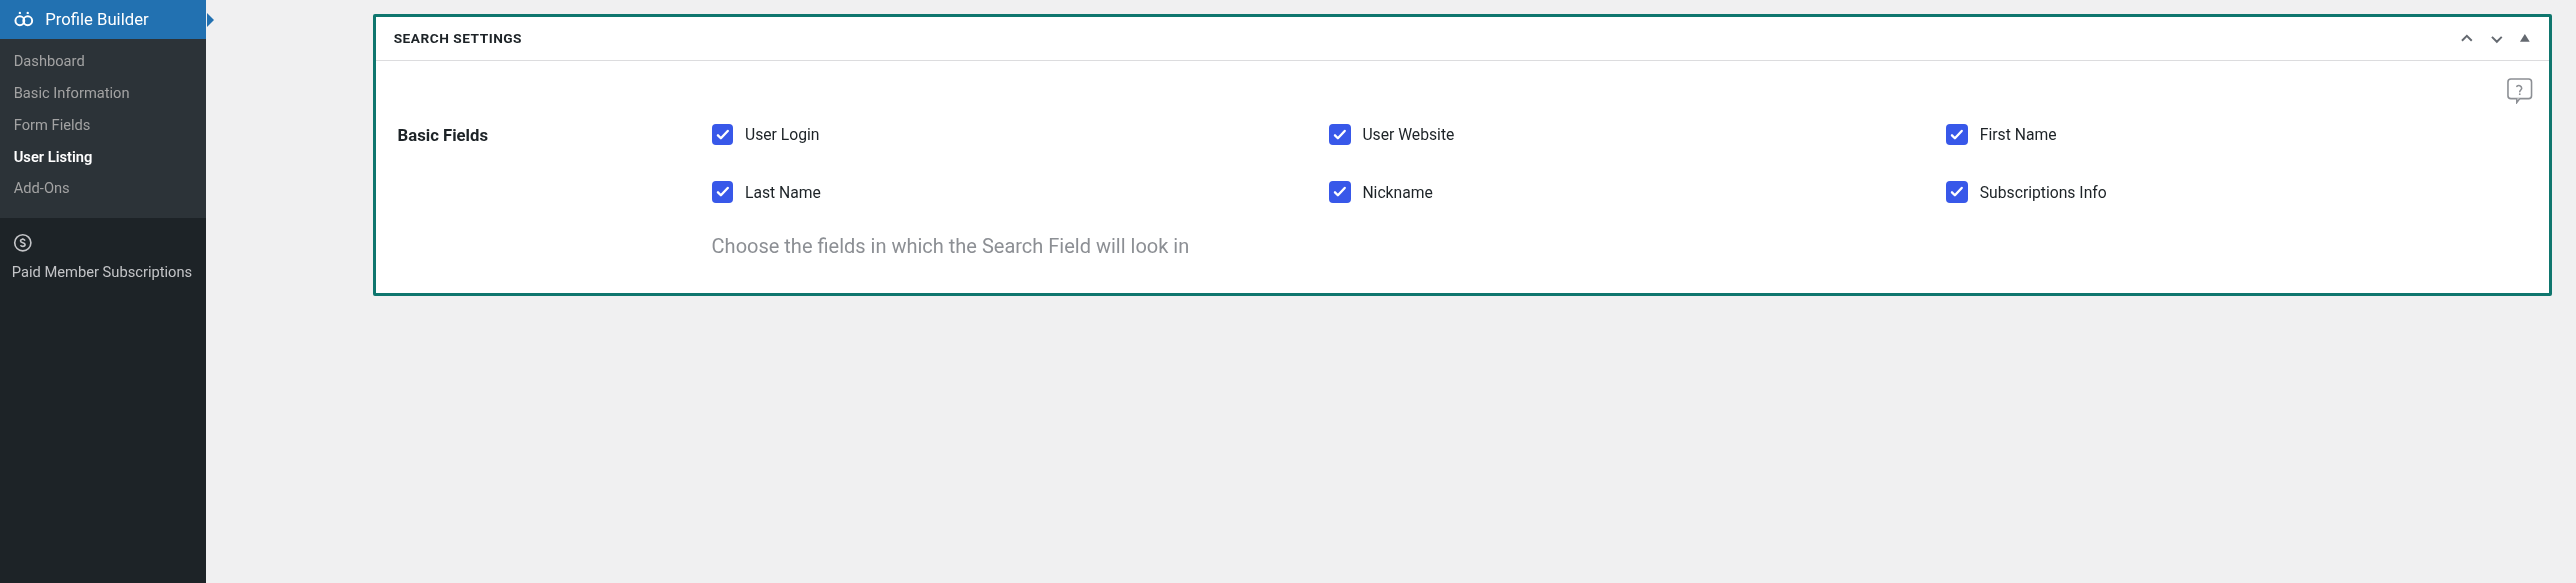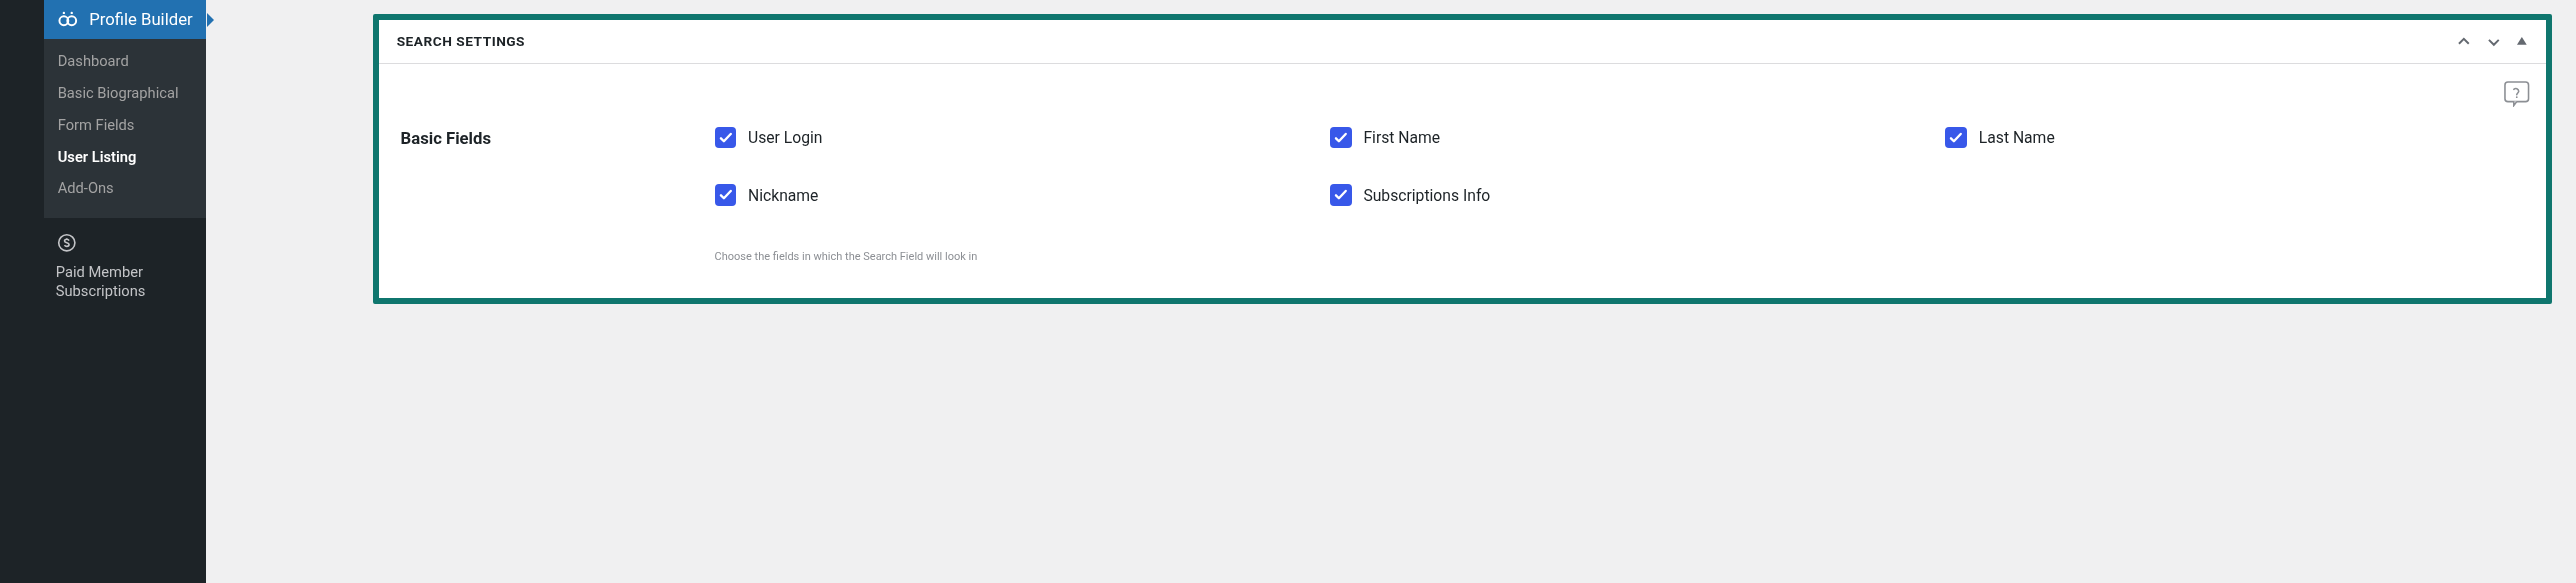--- a/index.html
+++ b/index.html
@@ -7,21 +7,20 @@
       font-family: -apple-system, BlinkMacSystemFont, "Segoe UI", Roboto, sans-serif;
       background: #f0f0f1;
       display: flex;
       min-height: 100vh;
     }
     .sidebar {
       width: 206px;
       background: #1d2327;
       flex-shrink: 0;
       position: relative;
-      padding-left: 44px;
     }
     .sidebar-header {
       background: #2271b1;
       color: #fff;
       display: flex;
       align-items: center;
       gap: 9.8px;
       padding: 7.9px 11.8px;
       font-size: 16.7px;
       font-weight: 400;
@@ -59,21 +58,21 @@
     }
     .sidebar-footer svg { width: 21.6px; height: 21.6px; flex-shrink: 0; margin-top: 2px; }
     .sidebar-footer span { line-height: 1.3; }
 
     .content {
       flex: 1;
       padding: 13.7px 23.6px 23.6px 167px;
     }
     .panel {
       background: #fff;
-      border: 6px solid #0f766e;
+      border: 3px solid #0f766e;
       border-radius: 2px;
     }
     .panel-header {
       display: flex;
       align-items: center;
       justify-content: space-between;
       padding: 13.7px 17.7px;
       border-bottom: 1px solid #dcdcde;
     }
     .panel-title {
@@ -133,41 +132,41 @@
       width: 21.6px; height: 21.6px;
       background: #3858e9;
       border-radius: 3.9px;
       display: inline-flex;
       align-items: center;
       justify-content: center;
       flex-shrink: 0;
     }
     .chk-box svg { width: 13.7px; height: 13.7px; }
     .description {
-      margin-top: 44px;
+      margin-top: 31px;
       color: #8c8f94;
-      font-size: 11px;
+      font-size: 20px;
     }
   </style>
 </head>
 <body>
 
 <div class="sidebar">
   <div class="sidebar-header">
     <svg viewBox="0 0 24 24" fill="none" stroke="#fff" stroke-width="2">
       <circle cx="8" cy="5" r="1.2" fill="#fff" stroke="none"></circle>
       <circle cx="16" cy="5" r="1.2" fill="#fff" stroke="none"></circle>
       <circle cx="8" cy="13" r="4.5"></circle>
       <circle cx="16" cy="13" r="4.5"></circle>
     </svg>
     <span>Profile Builder</span>
   </div>
   <ul class="sidebar-list" id="sidebar-list">
       <li>Dashboard</li>
-      <li>Basic Biographical</li>
+      <li>Basic Information</li>
       <li>Form Fields</li>
       <li class="active">User Listing</li>
       <li>Add-Ons</li>
     </ul>
   <div class="sidebar-footer">
     <svg viewBox="0 0 24 24" fill="none" stroke="#c3c4c7" stroke-width="1.8">
       <circle cx="12" cy="12" r="9"></circle>
       <path d="M14.5 9.5c-.5-1-1.5-1.5-2.5-1.5-1.7 0-2.5 1-2.5 2 0 2.5 5 1.5 5 4 0 1-.8 2-2.5 2-1 0-2-.5-2.5-1.5M12 7v1M12 16v1"></path>
     </svg>
     <span>Paid Member Subscriptions</span>
@@ -216,20 +215,28 @@
                   </svg>
                 </span>
                 <span>User Login</span>
               </label>
               <label class="chk">
                 <span class="chk-box">
                   <svg viewBox="0 0 14 14" fill="none" stroke="#fff" stroke-width="2.4" stroke-linecap="round" stroke-linejoin="round">
                     <path d="M2 7.5l3 3L12 3"></path>
                   </svg>
                 </span>
+                <span>User Website</span>
+              </label>
+              <label class="chk">
+                <span class="chk-box">
+                  <svg viewBox="0 0 14 14" fill="none" stroke="#fff" stroke-width="2.4" stroke-linecap="round" stroke-linejoin="round">
+                    <path d="M2 7.5l3 3L12 3"></path>
+                  </svg>
+                </span>
                 <span>First Name</span>
               </label>
               <label class="chk">
                 <span class="chk-box">
                   <svg viewBox="0 0 14 14" fill="none" stroke="#fff" stroke-width="2.4" stroke-linecap="round" stroke-linejoin="round">
                     <path d="M2 7.5l3 3L12 3"></path>
                   </svg>
                 </span>
                 <span>Last Name</span>
               </label>

